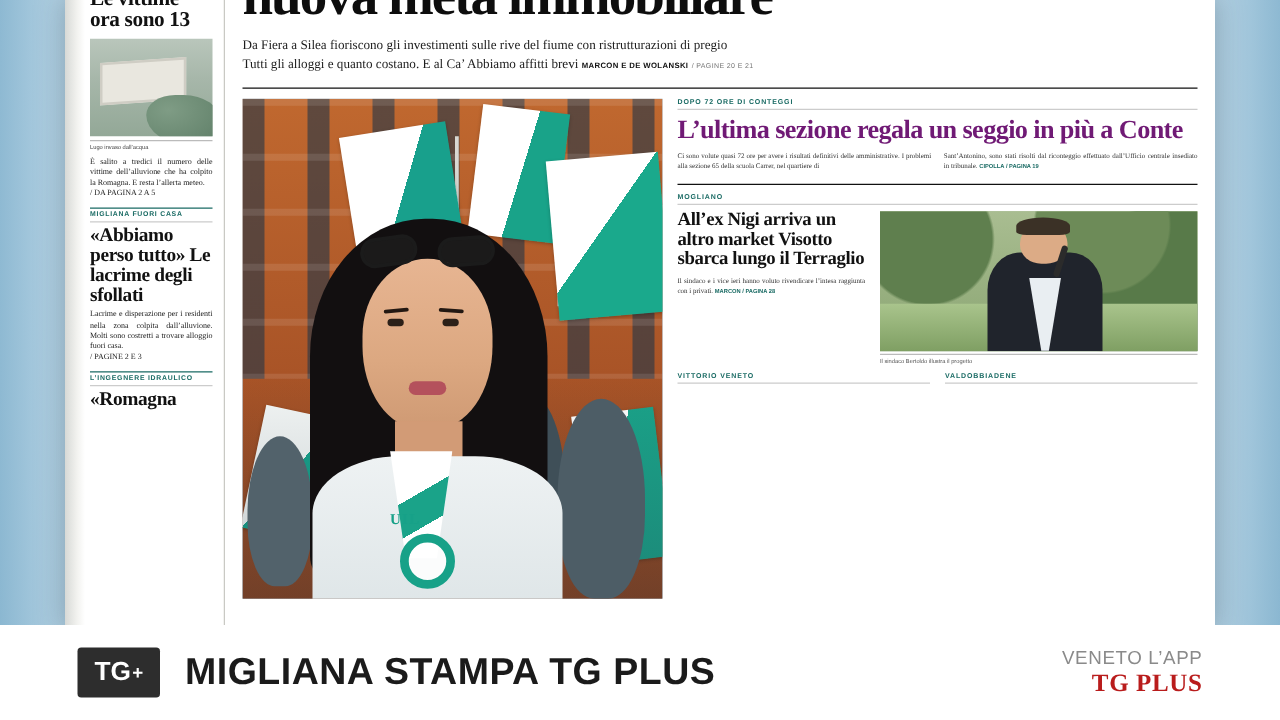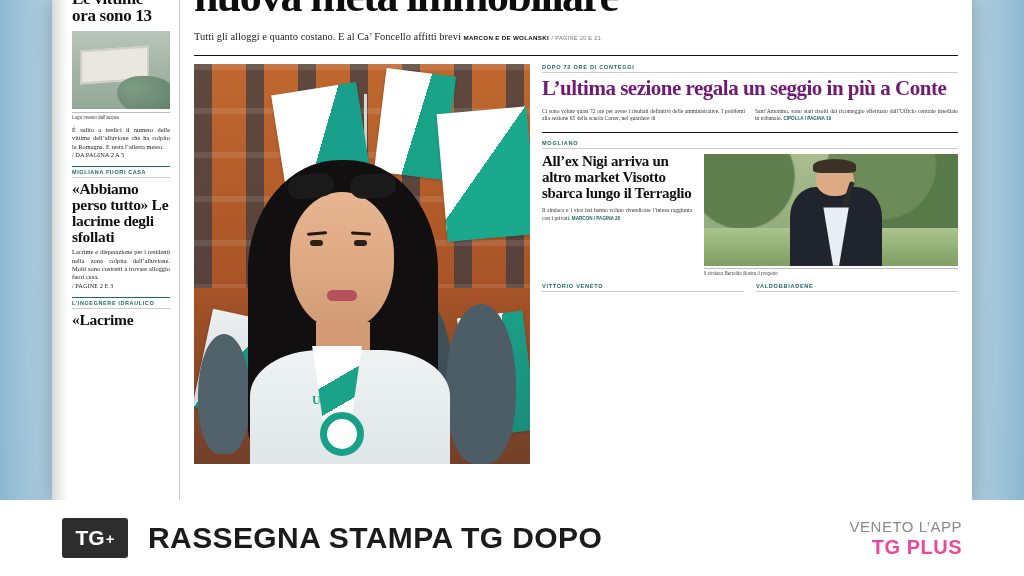--- a/index.html
+++ b/index.html
@@ -336,21 +336,21 @@
     font-family: "Liberation Sans", sans-serif;
     font-weight: bold; font-size: 30px; letter-spacing: .4px;
     color: #1b1b1b;
   }
   .banner-right {
     margin-left: auto; margin-right: 62px; text-align: right;
     font-family: "Liberation Sans", sans-serif; color: #8a8a8a;
   }
   .banner-right .l1 { font-size: 15px; letter-spacing: .5px; }
   .banner-right .l2 { font-size: 20px; font-weight: bold; letter-spacing: .5px;
-                      color: #ec4899; margin-top: 1px; }
+                      color: #b91c1c; margin-top: 1px; font-family: Liberation Serif, serif; }
 </style>
 </head>
 <body>
 
 <div class="bg">
   <div class="bg-left"></div>
   <div class="bg-right"></div>
 </div>
 
 <div class="paper">
@@ -366,29 +366,30 @@
     <div class="body-text ref">/ DA PAGINA 2 A 5</div>
 
     <div class="spacer-sm"></div>
     <div class="kicker">MIGLIANA FUORI CASA</div>
     <div class="sub-head">«Abbiamo perso tutto» Le lacrime degli sfollati</div>
     <div class="body-text">Lacrime e disperazione per i residenti nella zona colpita dall’alluvione. Molti sono costretti a trovare alloggio fuori casa.</div>
     <div class="body-text ref">/ PAGINE 2 E 3</div>
 
     <div class="spacer-sm"></div>
     <div class="kicker">L’INGEGNERE IDRAULICO</div>
-    <div class="sub-head">«Lacrime</div>
+    <div class="sub-head">«Romagna</div>
   </div>
 
   <div class="col-main">
     <div class="main-title">nuova meta immobiliare</div>
 
     <div class="deck">
+      <div>Da Fiera a Silea fioriscono gli investimenti sulle rive del fiume con ristrutturazioni di pregio</div>
       <div>
-        <span>Tutti gli alloggi e quanto costano. E al Ca’ Foncello affitti brevi</span>
+        <span>Tutti gli alloggi e quanto costano. E al Ca’ Abbiamo affitti brevi</span>
         <span class="byline">MARCON E DE WOLANSKI</span>
         <span class="pages">/ PAGINE 20 E 21</span>
       </div>
     </div>
 
     <div class="rule"></div>
 
     <div class="main-grid">
 
       <div class="photo-main">
@@ -477,18 +478,18 @@
       </div>
     </div>
   </div>
 </div>
 
 <div class="banner">
   <div class="logo">
     <span>TG</span>
       <span class="plus">+</span>
   </div>
-  <div class="banner-title">RASSEGNA STAMPA TG DOPO</div>
+  <div class="banner-title">MIGLIANA STAMPA TG PLUS</div>
   <div class="banner-right">
     <div class="l1">VENETO L’APP</div>
     <div class="l2">TG PLUS</div>
   </div>
 </div>
 
 </body></html>

